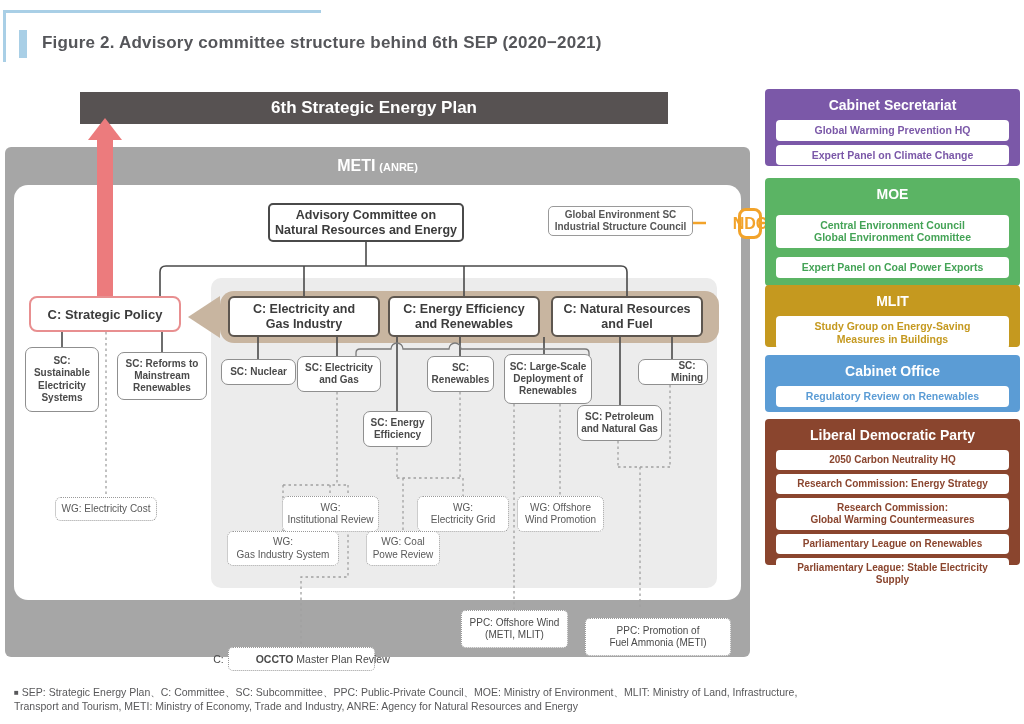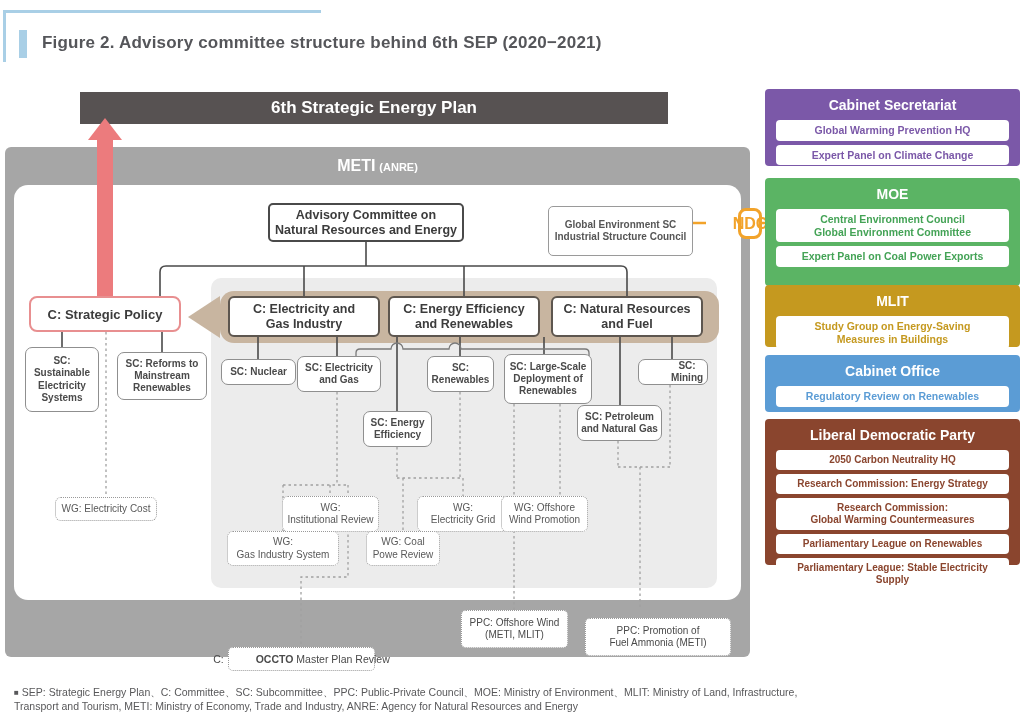--- a/index.html
+++ b/index.html
@@ -123,21 +123,21 @@
       <path d="M640 467 V610"></path>
     </g>
     <g stroke="#f2a32a" stroke-width="2.5" fill="none">
       <path d="M693 223 H706"></path>
       <path d="M753 223 H766"></path>
     </g>
   </svg>
 
   <div class="node advisory" style="left:268px;top:203px;width:196px;height:39px;">Advisory Committee on
 Natural Resources and Energy</div>
-  <div class="node genv" style="left:548px;top:206px;width:145px;height:50px;">Global Environment SC
+  <div class="node genv" style="left:548px;top:206px;width:145px;height:30px;">Global Environment SC
 Industrial Structure Council</div>
   <div class="node ndc" style="left:738px;top:208px;width:24px;height:31px;">NDC</div>
 
   <div class="node csp" style="left:29px;top:296px;width:152px;height:36px;">C: Strategic Policy</div>
   <div class="node committee" style="left:388px;top:296px;width:152px;height:41px;">C: Energy Efficiency
 and Renewables</div>
   <div class="node committee" style="left:228px;top:296px;width:152px;height:41px;">C: Electricity and
 Gas Industry</div>
   <div class="node committee" style="left:551px;top:296px;width:152px;height:41px;">C: Natural Resources
 and Fuel</div>
@@ -161,40 +161,40 @@
   <div class="node sc" style="left:363px;top:411px;width:69px;height:36px;">SC: Energy
 Efficiency</div>
   <div class="node sc" style="left:577px;top:405px;width:85px;height:36px;">SC: Petroleum
 and Natural Gas</div>
 
   <div class="node wg" style="left:55px;top:497px;width:102px;height:24px;">WG: Electricity Cost</div>
   <div class="node wg" style="left:282px;top:496px;width:97px;height:36px;">WG:
 Institutional Review</div>
   <div class="node wg" style="left:417px;top:496px;width:92px;height:36px;">WG:
 Electricity Grid</div>
-  <div class="node wg" style="left:501px;top:496px;width:87px;height:36px;">WG: Offshore
+  <div class="node wg" style="left:517px;top:496px;width:87px;height:36px;">WG: Offshore
 Wind Promotion</div>
   <div class="node wg" style="left:227px;top:531px;width:112px;height:35px;">WG:
 Gas Industry System</div>
   <div class="node wg" style="left:366px;top:531px;width:74px;height:35px;">WG: Coal
 Powe Review</div>
 
   <div class="node ppc" style="left:461px;top:610px;width:107px;height:38px;">PPC: Offshore Wind
 (METI, MLIT)</div>
   <div class="node ppc" style="left:585px;top:610px;width:146px;height:38px;margin-top:8px;">PPC: Promotion of
 Fuel Ammonia (METI)</div>
   <div class="node occto" style="left:228px;top:647px;width:147px;height:24px;"><span>C: </span><b>OCCTO</b><span> Master Plan Review</span></div>
 
   <div class="panel p-purple" style="top:89px;height:77px;">
     <div class="panel-title">Cabinet Secretariat</div>
     <div class="panel-item">Global Warming Prevention HQ</div>
     <div class="panel-item">Expert Panel on Climate Change</div>
   </div>
 
-  <div class="panel p-green" style="top:178px;height:108px;">
+  <div class="panel p-green" style="top:178px;height:108px;justify-content:space-between;">
     <div class="panel-title">MOE</div>
     <div class="panel-item">Central Environment Council
 Global Environment Committee</div>
     <div class="panel-item">Expert Panel on Coal Power Exports</div>
   </div>
 
   <div class="panel p-gold" style="top:285px;height:62px;">
     <div class="panel-title">MLIT</div>
     <div class="panel-item">Study Group on Energy-Saving
 Measures in Buildings</div>

